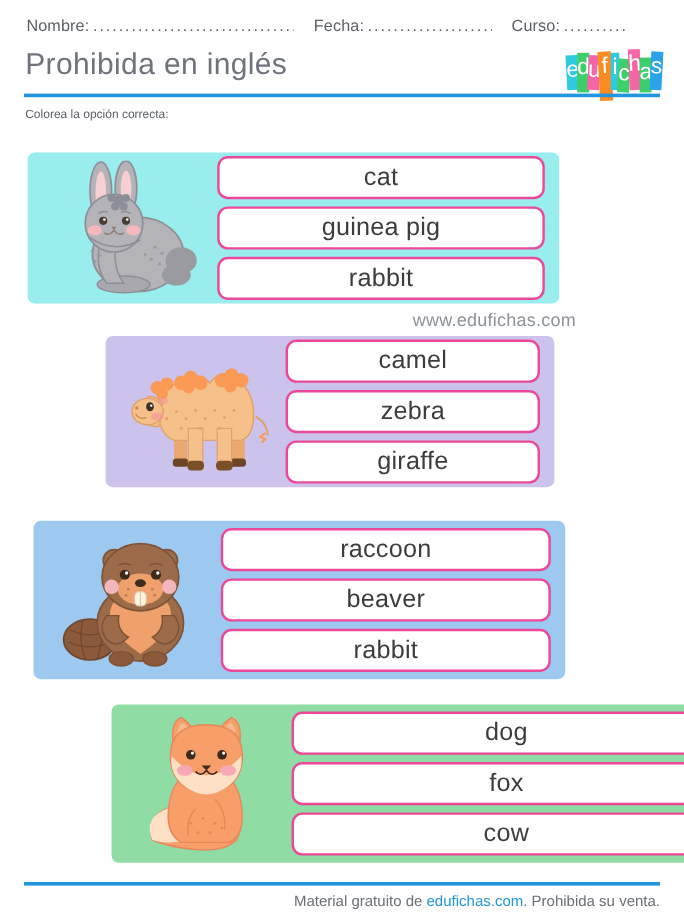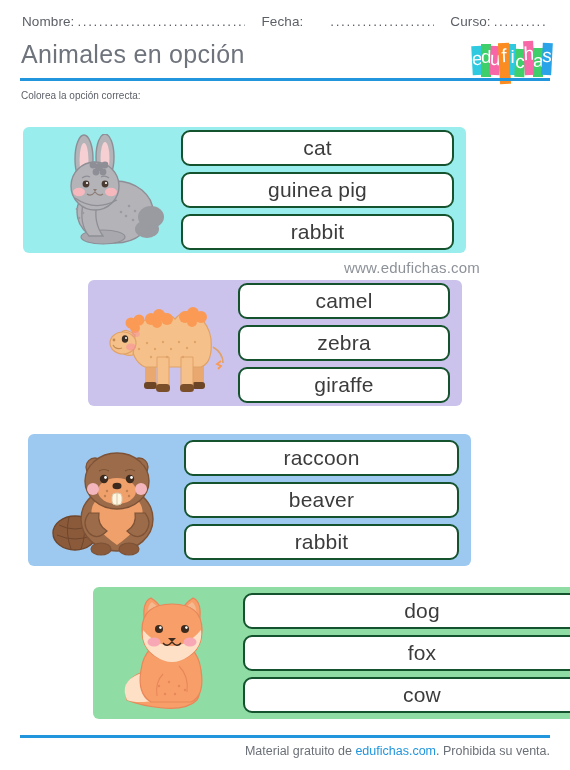--- a/index.html
+++ b/index.html
@@ -35,21 +35,21 @@
     white-space: nowrap;
   }
   .field { display: flex; align-items: baseline; }
   .field-label { margin-right: 3px; }
   .dots {
     letter-spacing: 1.6px;
     color: #5b5f66;
     font-size: 13.5px;
   }
   .f-nombre .dots { width: 168px; overflow: hidden; display: inline-block; }
-  .f-fecha { margin-left: 16px; gap: 24px; }
+  .f-fecha { margin-left: 16px; }
   .f-fecha .dots { width: 104px; overflow: hidden; display: inline-block; }
   .f-curso { margin-left: 16px; }
   .f-curso .dots { width: 62px; overflow: hidden; display: inline-block; }
 
   .title {
     position: absolute;
     top: 40px;
     left: 21px;
     font-size: 25px;
     color: #6e737c;
@@ -109,21 +109,21 @@
   .card-options {
     flex: 1 1 auto;
     display: flex;
     flex-direction: column;
     justify-content: center;
     gap: 6px;
     padding-right: 12px;
   }
   .option {
     background: #ffffff;
-    border: 2px solid #14532d;
+    border: 2px solid #ec4899;
     border-radius: 9px;
     height: 32px;
     display: flex;
     align-items: center;
     justify-content: center;
     font-size: 21px;
     color: #3c3c3c;
     letter-spacing: .2px;
   }
 
@@ -178,21 +178,21 @@
     <span class="field f-fecha">
       <span class="field-label">Fecha:</span>
       <span class="dots">....................</span>
     </span>
     <span class="field f-curso">
       <span class="field-label">Curso:</span>
       <span class="dots">..........</span>
     </span>
   </div>
 
-  <div class="title">Animales en opción</div>
+  <div class="title">Prohibida en inglés</div>
 
   <div class="logo" id="logo">
       <span class="tile" style="left: 0px; width: 10px; height: 22px; background: rgb(47, 201, 224); bottom: 3px; transform: rotate(-3deg);">e</span>
       <span class="tile" style="left: 9px; width: 10px; height: 26px; background: rgb(62, 206, 106); bottom: 1px; transform: rotate(0deg);">d</span>
       <span class="tile" style="left: 18px; width: 10px; height: 22px; background: rgb(247, 102, 166); bottom: 3px; transform: rotate(3deg);">u</span>
       <span class="tile" style="left: 27px; width: 11px; height: 34px; background: rgb(251, 140, 34); bottom: -6px; transform: rotate(-3deg);">f</span>
       <span class="tile" style="left: 37px; width: 7px; height: 24px; background: rgb(47, 201, 224); bottom: 3px; transform: rotate(0deg);">i</span>
       <span class="tile" style="left: 43px; width: 10px; height: 21px; background: rgb(62, 206, 106); bottom: 1px; transform: rotate(3deg);">c</span>
       <span class="tile" style="left: 52px; width: 10px; height: 27px; background: rgb(247, 102, 166); bottom: 3px; transform: rotate(-3deg);">h</span>
       <span class="tile" style="left: 61px; width: 10px; height: 22px; background: rgb(62, 206, 106); bottom: 1px; transform: rotate(0deg);">a</span>

